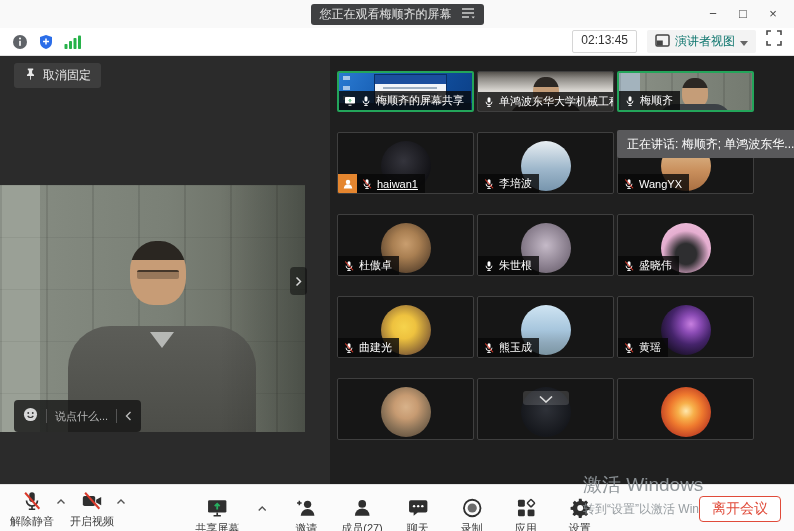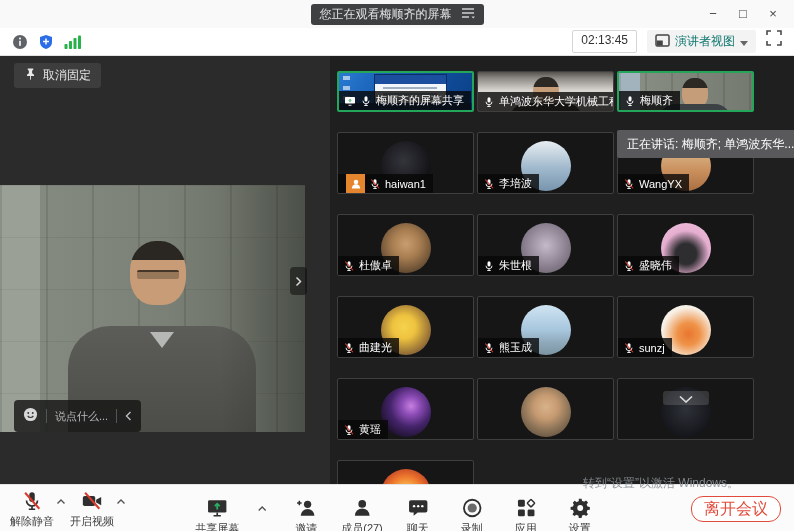--- a/index.html
+++ b/index.html
@@ -107,41 +107,41 @@
   .person::before { content:""; position:absolute; left:50%; transform:translateX(-50%); top:0; width:26px;
     height:30px; border-radius:45% 45% 42% 42%; background:linear-gradient(180deg,#2c2824 0 34%,#c59d78 34%); }
   .person::after { content:""; position:absolute; left:50%; transform:translateX(-50%); top:26px; width:72px;
     height:74%; border-radius:16px 16px 0 0; background:#4a443f; }
   .vis-video-mei .person { left:57%; }
   .vis-video-mei .person::after { background:#3c4146; }
 
   .label { position:absolute; left:0; bottom:0; display:flex; align-items:center; gap:4px;
     background:rgba(8,8,8,.8); padding:0 7px 0 5px; height:19px; font-size:11px; color:#fff;
     max-width:100%; white-space:nowrap; overflow:hidden; z-index:2; }
-  .label.with-badge { padding-left:8px; }
+  .label.with-badge { padding-left:0;text-decoration:underline; }
   .badge { width:19px; height:19px; background:#e5862f; display:flex; align-items:center;
     justify-content:center; flex:none; }
   .mic { display:flex; flex:none; }
 
   .scroll-pill { position:absolute; left:50%; top:12px; transform:translateX(-50%); width:46px; height:14px;
     background:rgba(255,255,255,.14); border-radius:3px; display:flex; align-items:center;
     justify-content:center; z-index:3; cursor:pointer; }
 
   
   .toolbar { position:absolute; left:0; right:0; bottom:0; height:47px; background:#fbfbfb;
     border-top:1px solid #e4e4e4; }
   .tb-left { position:absolute; left:10px; top:5px; display:flex; align-items:flex-start; }
   .tb-center { position:absolute; left:50%; top:12px; transform:translateX(-50%); display:flex;
     align-items:flex-start; gap:16px; }
   .tb-btn { display:flex; flex-direction:column; align-items:center; gap:2px; min-width:38px; cursor:pointer; }
   .tb-icon { height:22px; display:flex; align-items:flex-end; }
   .tb-label { font-size:11px; color:#3c3c3c; white-space:nowrap; }
   .tb-chevron { margin:8px 4px 0 2px; cursor:pointer; display:flex; }
   .leave { position:absolute; right:13px; top:11px; height:26px; padding:0 12px; background:#fff;
-    border:1px solid #e04b3a; color:#e04b3a; font-size:16px; border-radius:12px; cursor:pointer; z-index:60; }
+    border:1px solid #e04b3a; color:#e04b3a; font-size:14px; border-radius:4px; cursor:pointer; z-index:60; }
 
   .watermark { position:absolute; left:583px; top:472px; z-index:50; pointer-events:none;
     color:rgba(140,146,151,.95); }
   .wm1 { font-size:19px; }
   .wm2 { font-size:12px; margin-top:3px; color:rgba(140,146,151,.9); }
 </style>
 </head>
 <body>
 
 <div class="app">
@@ -435,36 +435,20 @@
                 <path d="M6 11.5a6 6 0 0 0 12 0" stroke="#fff" stroke-width="1.8" fill="none"></path>
                 <path d="M12 17.5V21M8.5 21h7" stroke="#fff" stroke-width="1.8"></path>
                 <path d="M4.5 3L20 20.5" stroke="#d93a2b" stroke-width="2.2"></path>
               </svg>
             </span>
             <span>熊玉成</span>
           </div>
         </div>
         <div class="tile">
           <div class="tile-visual vis-avatar">
-            <div class="avatar av-family"></div>
-          </div>
-          <div class="label">
-            <span class="mic">
-              <svg width="12" height="12" viewBox="0 0 24 24" fill="none">
-                <rect x="9" y="2.5" width="6" height="10.5" rx="3" fill="#fff"></rect>
-                <path d="M6 11.5a6 6 0 0 0 12 0" stroke="#fff" stroke-width="1.8" fill="none"></path>
-                <path d="M12 17.5V21M8.5 21h7" stroke="#fff" stroke-width="1.8"></path>
-                <path d="M4.5 3L20 20.5" stroke="#d93a2b" stroke-width="2.2"></path>
-              </svg>
-            </span>
-            <span>sunzj</span>
-          </div>
-        </div>
-        <div class="tile">
-          <div class="tile-visual vis-avatar">
             <div class="avatar av-galaxy"></div>
           </div>
           <div class="label">
             <span class="mic">
               <svg width="12" height="12" viewBox="0 0 24 24" fill="none">
                 <rect x="9" y="2.5" width="6" height="10.5" rx="3" fill="#fff"></rect>
                 <path d="M6 11.5a6 6 0 0 0 12 0" stroke="#fff" stroke-width="1.8" fill="none"></path>
                 <path d="M12 17.5V21M8.5 21h7" stroke="#fff" stroke-width="1.8"></path>
                 <path d="M4.5 3L20 20.5" stroke="#d93a2b" stroke-width="2.2"></path>
               </svg>
@@ -604,16 +588,17 @@
               <circle cx="12" cy="12" r="3.2" fill="#fbfbfb"></circle>
             </svg>
           </span>
           <span class="tb-label">设置</span>
         </div>
       </div>
     <button class="leave">离开会议</button>
   </div>
 
   <div class="watermark">
+    <div class="wm1">激活 Windows</div>
     <div class="wm2">转到“设置”以激活 Windows。</div>
   </div>
 
 </div>
 
 </body></html>

